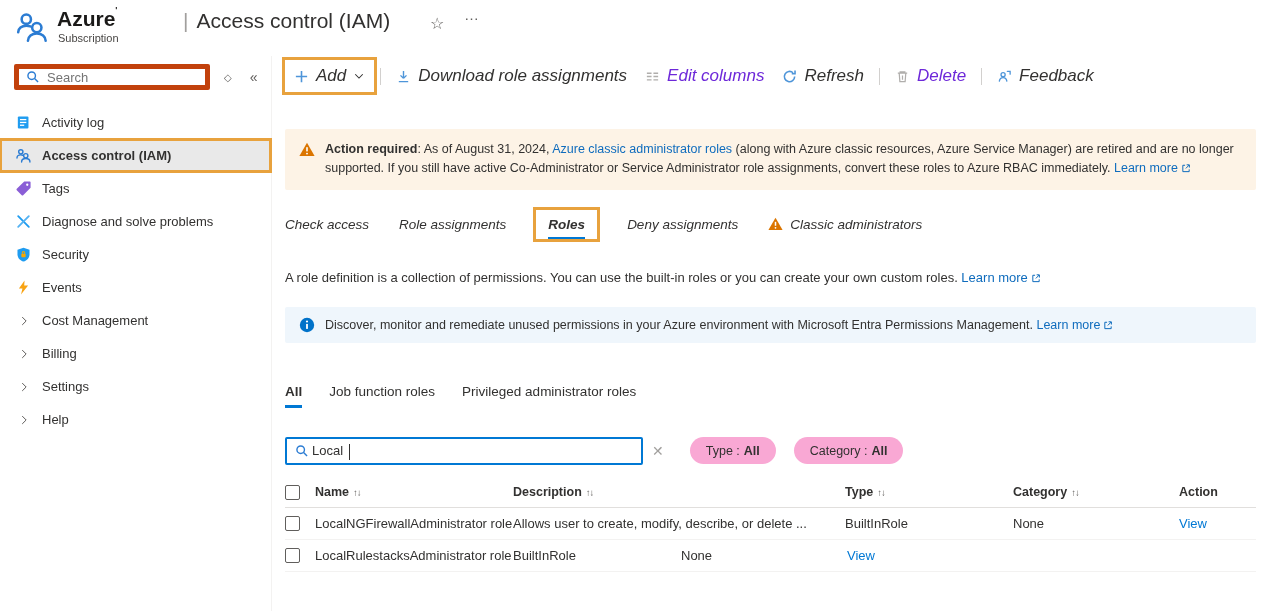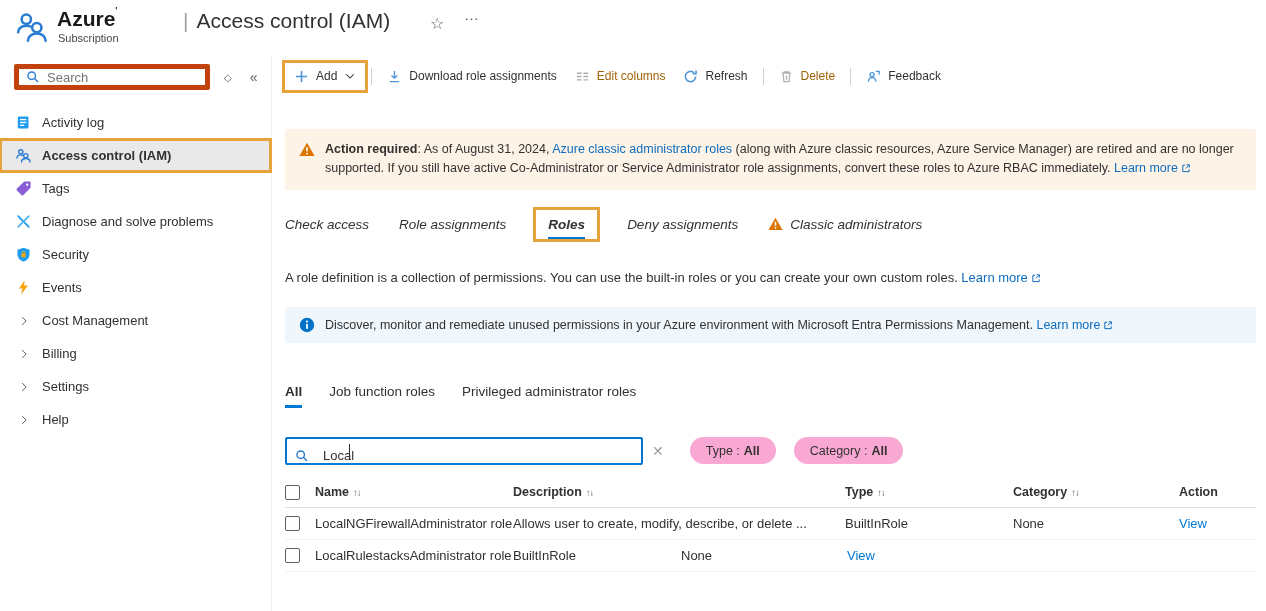--- a/index.html
+++ b/index.html
@@ -31,23 +31,23 @@
   .nav-item { position:relative; display:flex; align-items:center; gap:10px; height:33px;
               padding-left:15px; font-size:13px; cursor:pointer; white-space:nowrap; }
   .nav-item.selected { background:#e9e9e9; }
   .nav-item.callout { outline:3px solid #E8A23D; outline-offset:-2px; }
   .nav-icon { width:17px; height:17px; flex:none; }
   .nav-chev { width:17px; flex:none; display:flex; justify-content:center; }
 
   
   .main { position:absolute; left:272px; top:56px; right:0; bottom:0; padding:0 10px 0 13px; }
 
-  .toolbar { display:flex; align-items:center; height:40px; font-size:12px; }
+  .toolbar { display:flex; align-items:center; height:40px; font-size:17px;font-style:italic; }
   .tb-btn { display:flex; align-items:center; gap:7px; padding:6px 9px; cursor:pointer; color:#323130; white-space:nowrap; }
-  .tb-btn.disabled { color:#a16207; cursor:default; }
+  .tb-btn.disabled { color:#6d28d9; cursor:default; }
   .tb-divider { width:1px; height:17px; background:#d2d0ce; margin:0 6px; }
   .callout-box { outline:3px solid #E8A23D; }
 
   .warning-banner { margin-top:33px; background:#FDF3E6; border-radius:2px; padding:11px 14px;
                     display:flex; gap:10px; font-size:12.5px; line-height:1.55; }
   .banner-icon { flex:none; margin-top:2px; }
 
   .tabs { margin-top:27px; display:flex; align-items:center; gap:30px; font-size:13.5px; }
   .tab { cursor:pointer; padding-bottom:7px; display:flex; align-items:center; gap:7px;font-style:italic; }
   .tab-callout { outline:3px solid #E8A23D; padding:7px 12px 0; margin:-7px 0 0; }
@@ -57,21 +57,21 @@
 
   .info-banner { margin-top:22px; background:#EFF6FC; border-radius:2px; padding:10px 14px;
                  display:flex; gap:10px; align-items:center; font-size:12.5px; }
 
   .sub-tabs { margin-top:41px; display:flex; gap:27px; font-size:13.5px; }
   .sub-tab { cursor:pointer; padding-bottom:6px; }
   .sub-tab.active { font-weight:bold; border-bottom:3px solid #0078d4; }
 
   .filter-row { margin-top:29px; display:flex; align-items:center; }
   .roles-search { position:relative; width:358px; height:28px; border:2px solid #0078d4; border-radius:2px;
-                  display:flex; align-items:flex-end; padding:0 8px; gap:14px; }
+                  display:flex; align-items:center; padding:0 8px; gap:3px; }
   .roles-search input { border:none; outline:none; flex:1; font-size:13px; font-family:inherit; color:#323130; min-width:0; }
   .caret { position:absolute; left:62px; top:5px; width:1px; height:16px; background:#323130; }
   .clear-x { margin-left:9px; color:#a19f9d; font-size:14px; cursor:pointer; }
   .pill { margin-left:26px; background:#f9a8d4; border-radius:14px; height:27px; display:flex;
           align-items:center; padding:0 16px; font-size:12.5px; cursor:pointer; white-space:nowrap; }
   .pill + .pill { margin-left:18px; }
   .pill b { margin-left:4px; }
 
   .table { margin-top:13px; }
   .thead, .trow { display:flex; align-items:center; }

